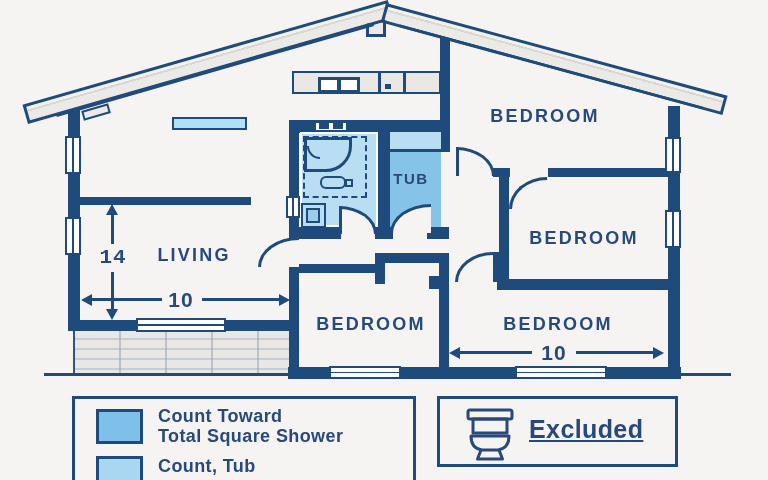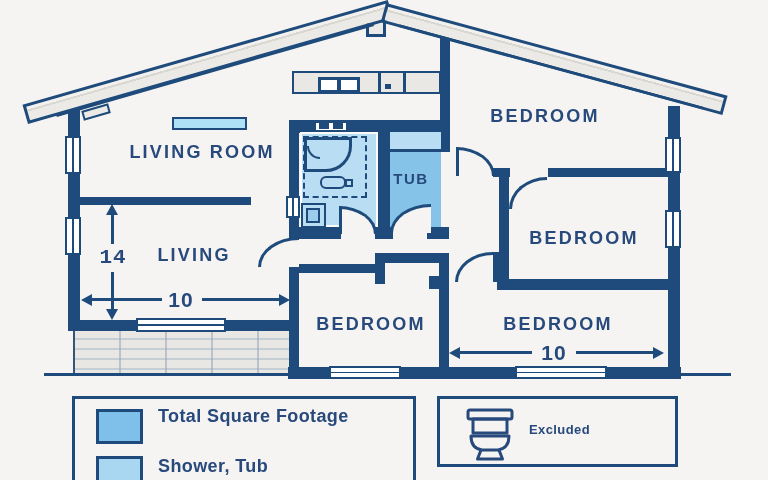--- a/index.html
+++ b/index.html
@@ -133,38 +133,38 @@
   <div class="tri" style="left:81px;top:294px;border-top:6px solid transparent;border-bottom:6px solid transparent;border-right:11px solid var(--navy);"></div>
   <div class="tri" style="left:279px;top:294px;border-top:6px solid transparent;border-bottom:6px solid transparent;border-left:11px solid var(--navy);"></div>
   <div class="dim" style="left:161px;top:288px;width:40px;">10</div>
 
   <div class="line" style="left:458px;top:351px;width:74px;height:3px;"></div>
   <div class="line" style="left:576px;top:351px;width:80px;height:3px;"></div>
   <div class="tri" style="left:449px;top:347px;border-top:6px solid transparent;border-bottom:6px solid transparent;border-right:11px solid var(--navy);"></div>
   <div class="tri" style="left:653px;top:347px;border-top:6px solid transparent;border-bottom:6px solid transparent;border-left:11px solid var(--navy);"></div>
   <div class="dim" style="left:534px;top:341px;width:40px;">10</div>
 
-  <div class="lbl" style="left:112px;top:142px;width:180px;">LIVING ROOM</div>
   <div class="lbl" style="left:124px;top:245px;width:140px;">LIVING</div>
   <div class="lbl" style="left:475px;top:106px;width:140px;">BEDROOM</div>
   <div class="lbl" style="left:514px;top:228px;width:140px;">BEDROOM</div>
   <div class="lbl" style="left:301px;top:314px;width:140px;">BEDROOM</div>
   <div class="lbl" style="left:488px;top:314px;width:140px;">BEDROOM</div>
   <div class="lbl" style="left:386px;top:170px;width:50px;font-size:15px;letter-spacing:1.5px;">TUB</div>
 
   <div class="legend-box" style="left:72px;top:396px;width:344px;height:90px;"></div>
   <div class="sw" style="left:96px;top:409px;width:47px;height:35px;background:var(--sw1);"></div>
   <div class="leg-txt" style="left:158px;top:407px;">
-    <div>Total Square Footage</div>
+    <div>Count Toward</div>
+    <div>Total Square Shower</div>
   </div>
   <div class="sw" style="left:96px;top:456px;width:47px;height:30px;background:var(--sw2);"></div>
-  <div class="leg-txt" style="left:158px;top:457px;">Shower, Tub</div>
+  <div class="leg-txt" style="left:158px;top:457px;">Count, Tub</div>
 
   <div class="legend-box" style="left:437px;top:396px;width:241px;height:71px;"></div>
   <svg class="abs" style="left:464px;top:404px;" width="52" height="58" viewBox="0 0 52 58" fill="none" stroke="#27497b" stroke-width="3" stroke-linejoin="round">
     <rect x="4" y="6" width="44" height="9" rx="2"></rect>
     <rect x="9" y="15" width="34" height="14"></rect>
     <path d="M7,32 h38 c0,8 -4,13 -11,14 h-16 c-7,-1 -11,-6 -11,-14 z"></path>
     <path d="M17,46 l-3.5,9 h25 l-3.5,-9"></path>
   </svg>
-  <div class="leg-txt" style="left:529px;top:420px;font-size:13px;">Excluded</div>
+  <div class="leg-txt" style="left:529px;top:420px;font-size:25px;text-decoration:underline;">Excluded</div>
 
 </div>
 
 </body></html>

